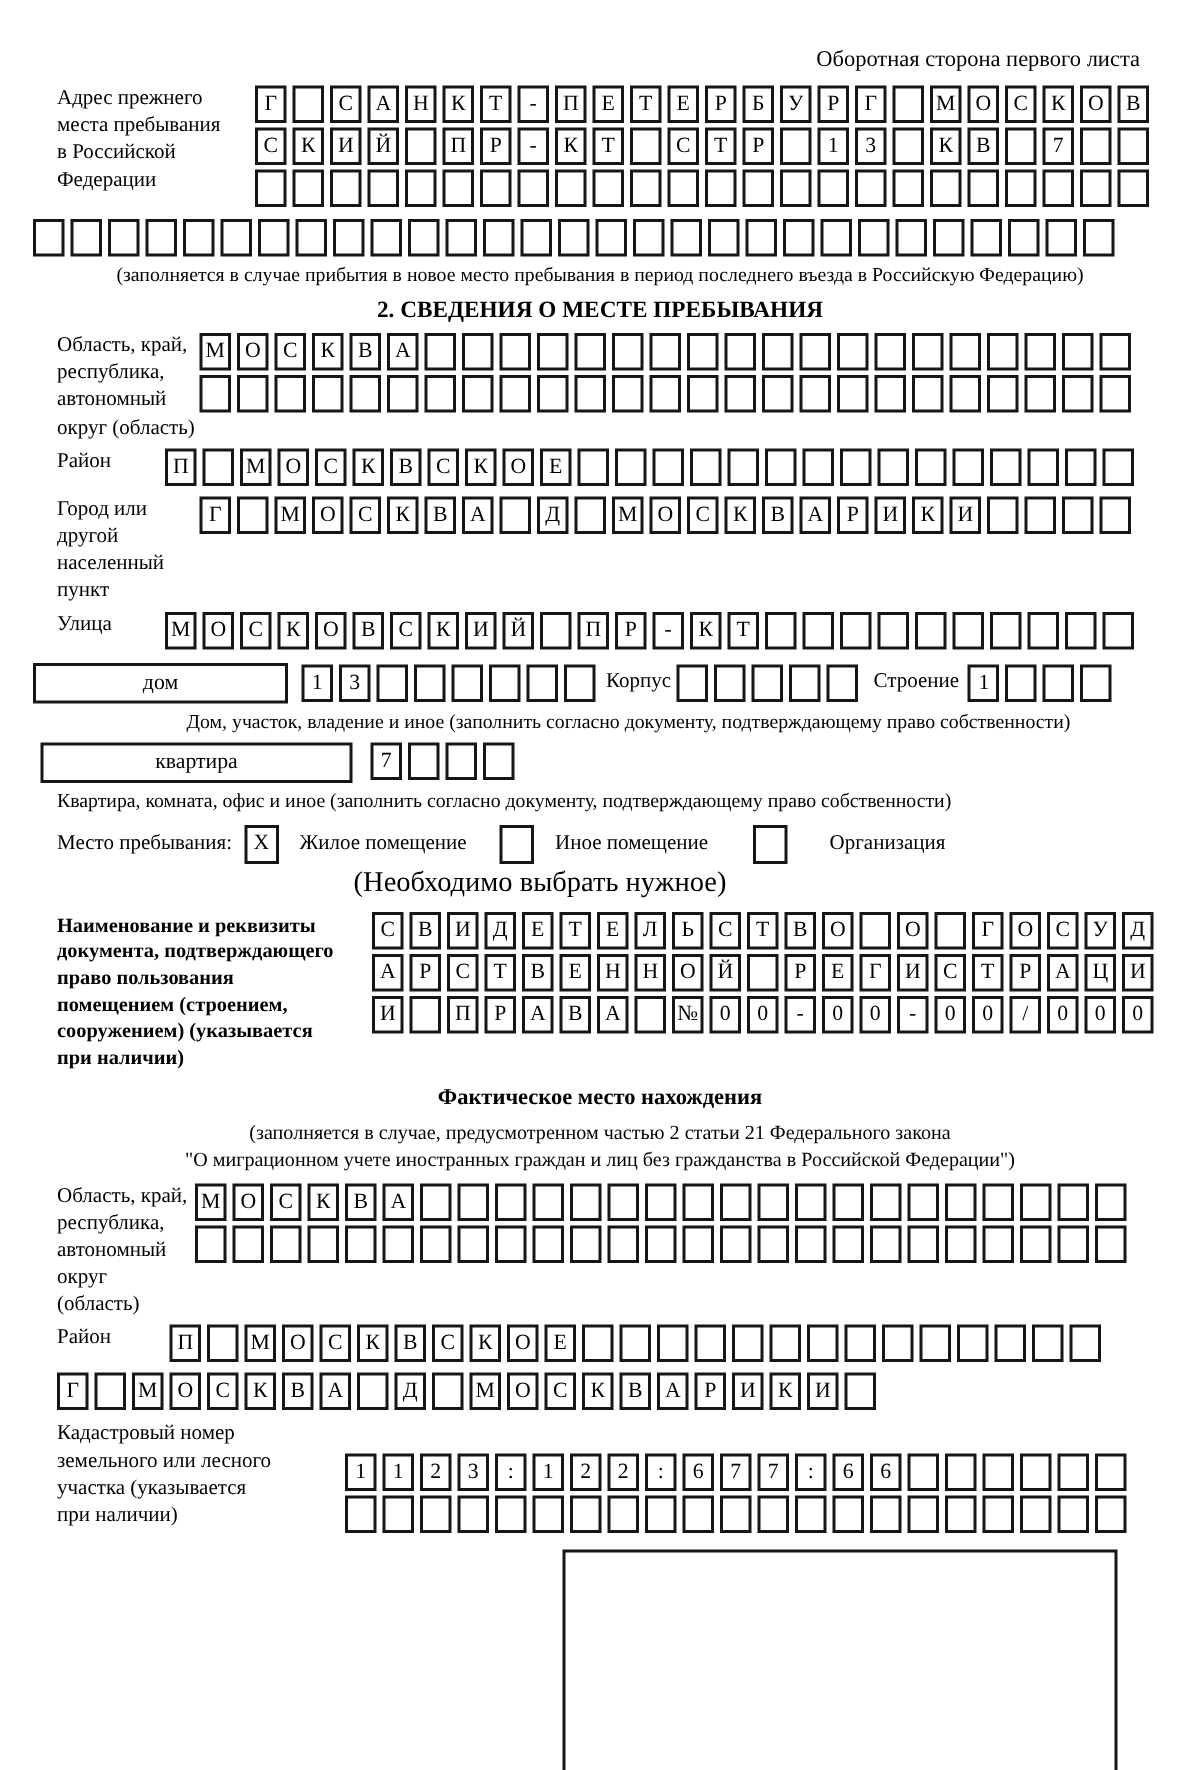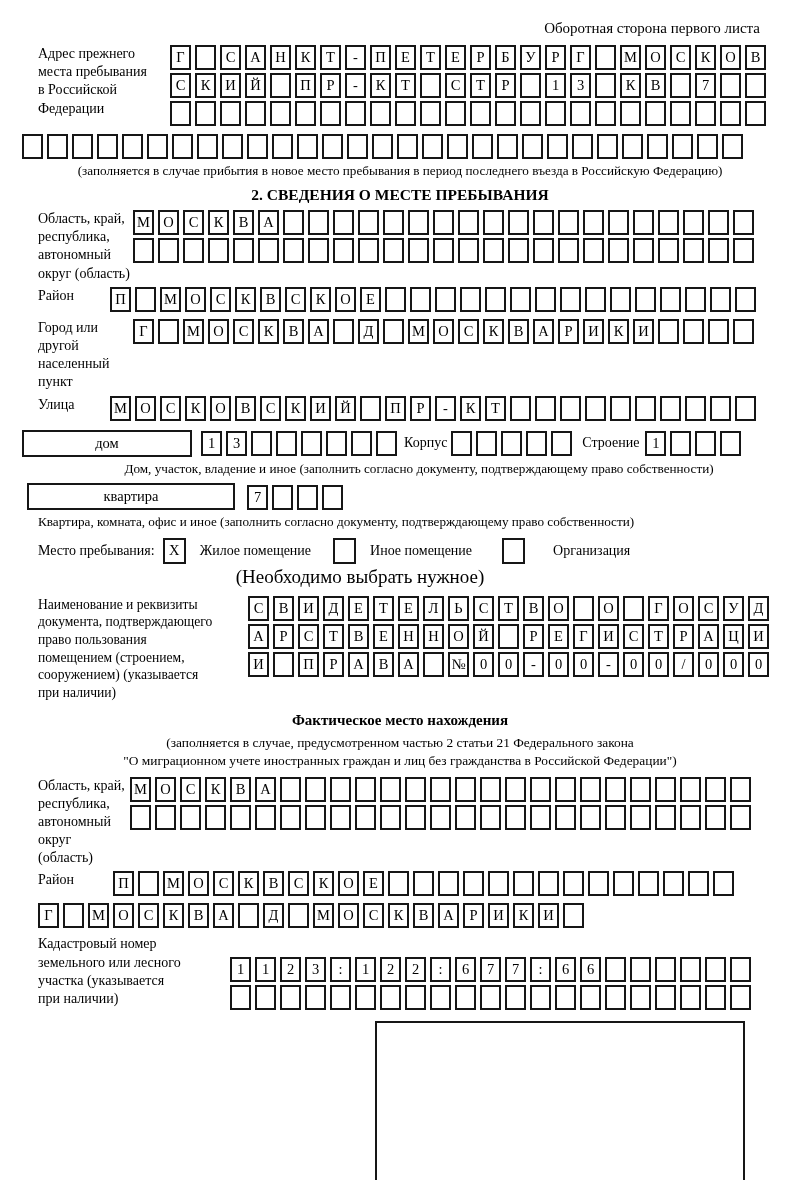--- a/index.html
+++ b/index.html
@@ -1,32 +1,32 @@
 <!DOCTYPE html>
 <html><head>
 <meta charset="utf-8">
 <style>
   html,body{margin:0;padding:0;background:#fff;}
   body{width:800px;height:1180px;font-family:"Liberation Serif",serif;color:#000;overflow:hidden;}
   .page{position:relative;width:800px;height:1180px;}
-  .page-title{text-align:right;padding:20px 40px 0 0;font-size:15px;margin-left:24px;}
+  .page-title{text-align:right;padding:32px 40px 0 0;font-size:15px;margin-left:24px;}
   .frow{display:flex;align-items:flex-start;margin-left:38px;margin-top:4px;}
   .flabel{font-size:14px;line-height:1.3;white-space:pre-line;flex-shrink:0;}
   .gridcol{display:flex;flex-direction:column;}
   .cells{display:flex;gap:4px;margin-bottom:3px;}
   .cell{width:21px;height:25px;border:2px solid #161616;box-sizing:border-box;display:flex;align-items:center;justify-content:center;font-size:14.5px;flex-shrink:0;background:#fff;}
-  .w132{width:132px;} .w95{width:95px;} .w72{width:72px;} .w210{width:210px;font-size:13.6px;}
+  .w132{width:132px;} .w95{width:95px;} .w72{width:72px;} .w210{width:210px;font-size:13.6px;font-weight:bold;}
   .w92{width:92px;} .w75{width:75px;} .w177{width:177px;font-size:13.6px;} .w192{width:192px;}
   .fullrow{margin-left:22px;margin-top:5px;}
   .note{font-size:13.2px;text-align:center;margin-top:4px;}
   .sect-title{font-size:15.5px;font-weight:bold;text-align:center;margin-top:7px;}
   .widebox{border:2px solid #161616;height:27px;box-sizing:border-box;display:flex;align-items:center;justify-content:center;font-size:14.5px;flex-shrink:0;}
   .inline-lbl{font-size:14px;align-self:center;flex-shrink:0;}
   .houserow{display:flex;align-items:center;margin-left:22px;margin-top:6px;}
-  .aptrow{display:flex;align-items:flex-end;margin-left:27px;margin-top:6px;}
+  .aptrow{display:flex;align-items:flex-start;margin-left:27px;margin-top:6px;}
   .stayrow{display:flex;align-items:center;margin-left:38px;margin-top:8px;}
   .staybox{width:23px;height:26px;border:2px solid #161616;box-sizing:border-box;display:flex;align-items:center;justify-content:center;font-size:14.5px;margin:0 14px 0 8px;flex-shrink:0;}
   .stay-note{font-size:19px;text-align:center;width:340px;margin-left:190px;margin-top:2px;}
   .fact-note{font-size:13.4px;text-align:center;margin-top:2px;}
   .stamp-box{margin-left:375px;margin-top:8px;width:370px;height:172px;border:2px solid #161616;box-sizing:border-box;}
   .mt6{margin-top:6px;} .mt8{margin-top:8px;} .mt10{margin-top:10px;}
 </style>
 </head>
 <body>
 

